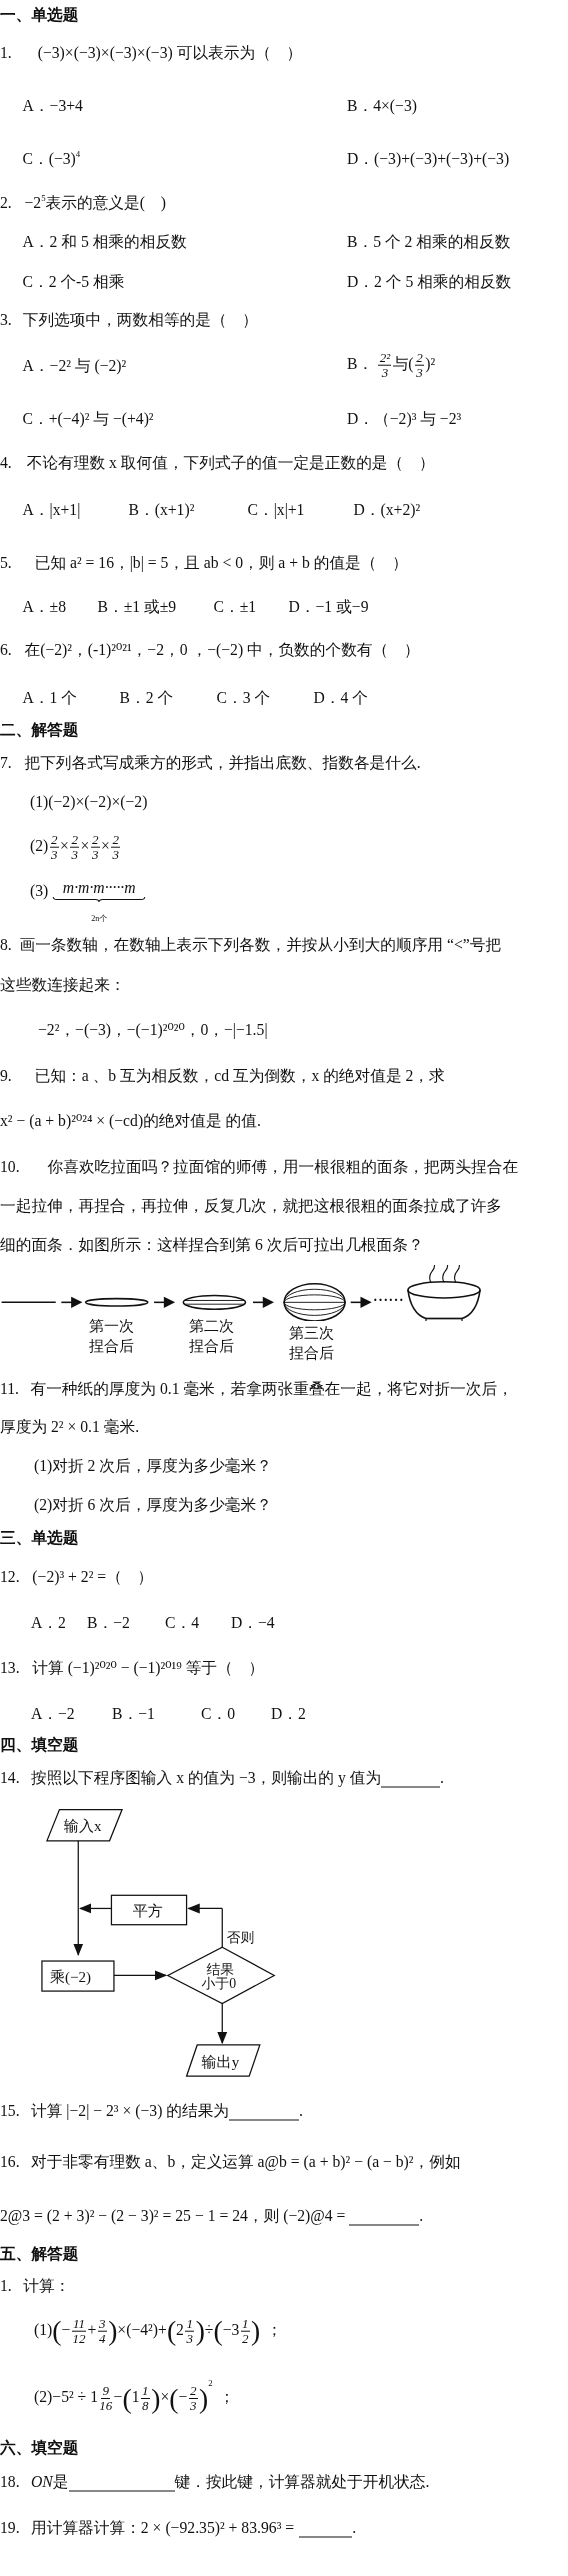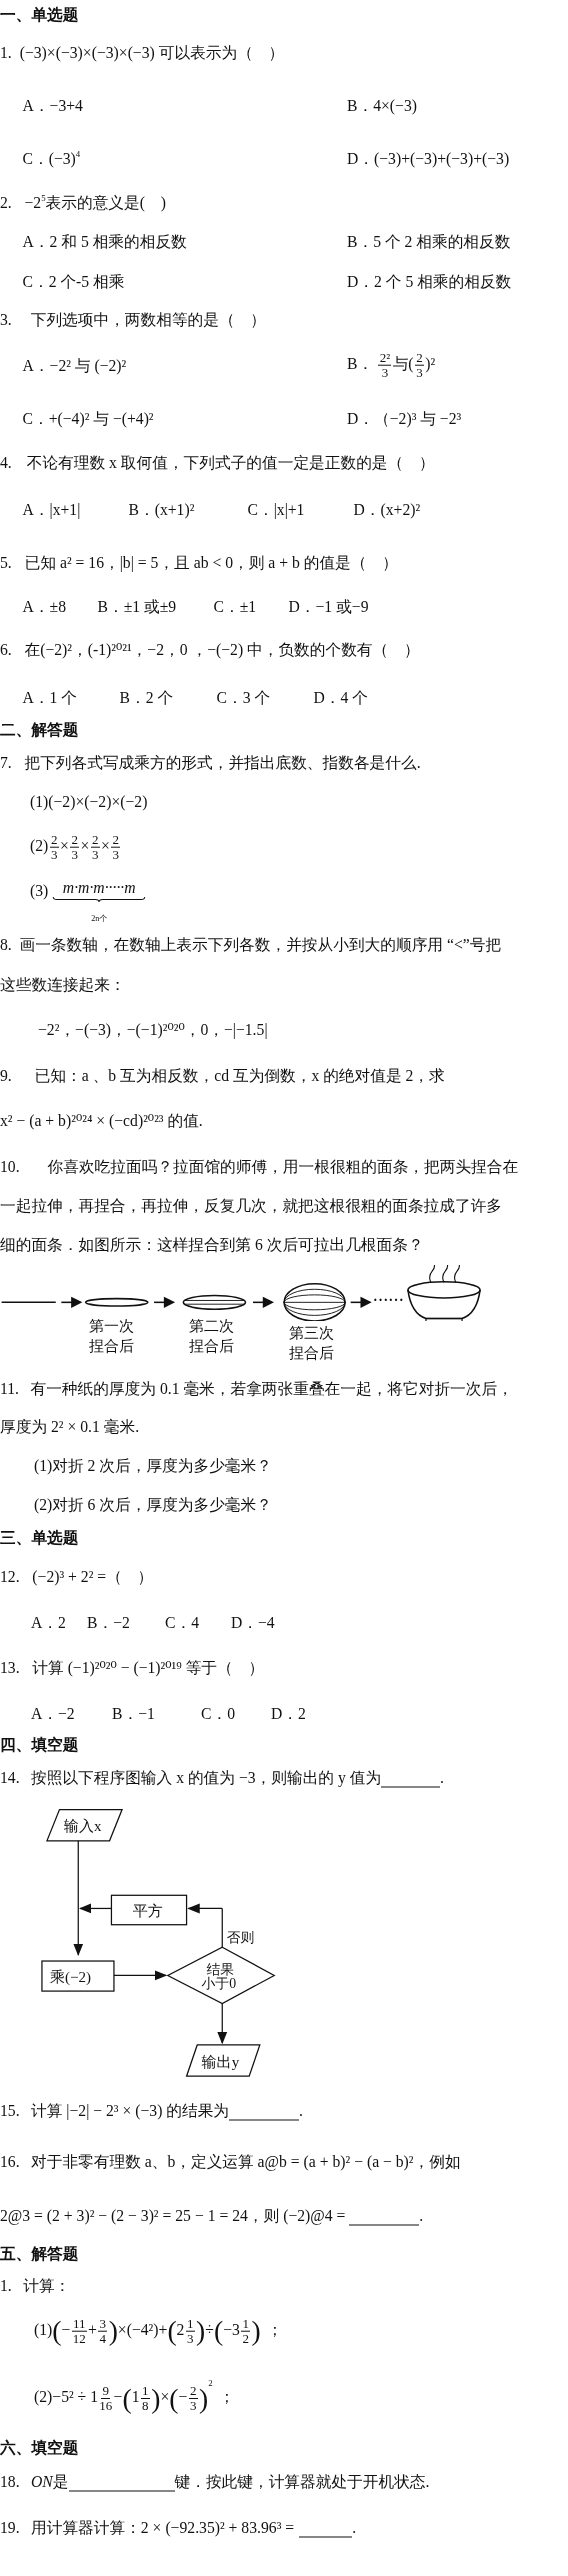--- a/index.html
+++ b/index.html
@@ -5,58 +5,58 @@
   html, body { margin:0; padding:0; background:#ffffff; }
   body { width:569px; height:2576px; position:relative; overflow:hidden;
          font-family:"Liberation Serif","DejaVu Serif",serif; color:#111; }
   .ln { position:absolute; left:0; white-space:nowrap; font-size:15.7px; line-height:21px; transform:translateY(-50%); }
   .h { font-family:"DejaVu Sans","Liberation Sans",sans-serif; font-weight:bold; font-size:15.7px; }
   .ind { left:22.5px; }
   .ind2 { left:30px; }
   .col2 { left:347px; }
   .m { font-style:italic; }
   sup { font-size:8.8px; vertical-align:6.9px; line-height:0; }
-  .frac { display:inline-flex; flex-direction:column; align-items:center; vertical-align:middle; font-size:13px; line-height:13.8px; margin:0 1.3px; }
+  .frac { display:inline-flex; flex-direction:column; align-items:center; vertical-align:middle; font-size:13px; line-height:13.8px; margin:0 1.3px;font-style:italic; }
   .frac .num { border-bottom:0.9px solid #111; padding:0 1.3px; }
   .big { font-size:27.6px; vertical-align:middle; line-height:0; font-weight:100; }
   .blank { display:inline-block; border-bottom:0.9px solid #111; height:16.3px; vertical-align:bottom; }
   .ub { display:inline-flex; flex-direction:column; align-items:center; vertical-align:top; }
   .ub .top { font-style:italic; line-height:16.3px; }
   .ub svg { display:block; }
   .ub .bot { font-size:8.1px; line-height:8.8px;margin-top:12px; }
   .opt { display:inline-block; }
   svg text { font-family:"Liberation Serif","DejaVu Serif",serif; }
 </style>
 </head>
 <body>
 
 <div class="ln h" style="top:14.4px">一、单选题</div>
 
 <div class="ln" style="top:52px">
   <span>1.</span>
-  <span style="margin-left:4px">(−3)×(−3)×(−3)×(−3)</span>
+  <span style="margin-left:22px">(−3)×(−3)×(−3)×(−3)</span>
   <span>可以表示为（　）</span>
 </div>
 <div class="ln ind" style="top:105px"><span>A．</span><span>−3+4</span></div>
 <div class="ln col2" style="top:105px"><span>B．</span><span>4×(−3)</span></div>
 <div class="ln ind" style="top:158px"><span>C．</span><span>(−3)</span><sup>4</sup></div>
 <div class="ln col2" style="top:158px"><span>D．</span><span>(−3)+(−3)+(−3)+(−3)</span></div>
 
 <div class="ln" style="top:202px">
   <span>2.</span>
   <span style="margin-left:8.8px">−2</span><sup>5</sup><span>表示的意义是(　)</span>
 </div>
 <div class="ln ind" style="top:241px">A．2 和 5 相乘的相反数</div>
 <div class="ln col2" style="top:241px">B．5 个 2 相乘的相反数</div>
 <div class="ln ind" style="top:281px">C．2 个-5 相乘</div>
 <div class="ln col2" style="top:281px">D．2 个 5 相乘的相反数</div>
 
 <div class="ln" style="top:319px">
   <span>3.</span>
-  <span style="margin-left:15px">下列选项中，两数相等的是（　）</span>
+  <span style="margin-left:7px">下列选项中，两数相等的是（　）</span>
 </div>
 <div class="ln ind" style="top:365px"><span>A．</span><span>−2² 与 (−2)²</span></div>
 <div class="ln col2" style="top:365px">
   <span>B．</span>
   <span class="frac">
       <span class="num">2²</span>
       <span>3</span>
     </span><span>与(</span><span class="frac">
       <span class="num">2</span>
       <span>3</span>
@@ -68,21 +68,21 @@
 <div class="ln" style="top:462px">
   <span>4.</span>
   <span style="margin-left:11px">不论有理数 x 取何值，下列式子的值一定是正数的是（　）</span>
 </div>
 <div class="ln ind" style="top:509px">
   <span class="opt" style="width:106px">A．|x+1|</span><span class="opt" style="width:119px">B．(x+1)²</span><span class="opt" style="width:106px">C．|x|+1</span><span class="opt">D．(x+2)²</span>
 </div>
 
 <div class="ln" style="top:562px">
   <span>5.</span>
-  <span style="margin-left:9px">已知 a² = 16，|b| = 5，且 ab &lt; 0，则 a + b 的值是（　）</span>
+  <span style="margin-left:19px">已知 a² = 16，|b| = 5，且 ab &lt; 0，则 a + b 的值是（　）</span>
 </div>
 <div class="ln ind" style="top:606px">
   <span class="opt" style="width:75px">A．±8</span><span class="opt" style="width:116px">B．±1 或±9</span><span class="opt" style="width:75px">C．±1</span><span class="opt">D．−1 或−9</span>
 </div>
 
 <div class="ln" style="top:649px">
   <span>6.</span>
   <span style="margin-left:8.8px">在(−2)²，(-1)²⁰²¹，−2，0 ，−(−2) 中，负数的个数有（　）</span>
 </div>
 <div class="ln ind" style="top:697px">
@@ -126,21 +126,21 @@
   <span>8.</span>
   <span style="margin-left:3.8px">画一条数轴，在数轴上表示下列各数，并按从小到大的顺序用 “&lt;”号把</span>
 </div>
 <div class="ln" style="top:984px">这些数连接起来：</div>
 <div class="ln ind2" style="top:1029px;left:38px">−2²，−(−3)，−(−1)²⁰²⁰，0，−|−1.5|</div>
 
 <div class="ln" style="top:1075px">
   <span>9.</span>
   <span style="margin-left:19px">已知：a 、b 互为相反数，cd 互为倒数，x 的绝对值是 2，求</span>
 </div>
-<div class="ln" style="top:1120px">x² − (a + b)²⁰²⁴ × (−cd)²⁰²³ 的值.</div>
+<div class="ln" style="top:1120px">x² − (a + b)²⁰²⁴ × (−cd)的绝对值是 的值.</div>
 
 <div class="ln" style="top:1166px">
   <span>10.</span>
   <span style="margin-left:24px">你喜欢吃拉面吗？拉面馆的师傅，用一根很粗的面条，把两头捏合在</span>
 </div>
 <div class="ln" style="top:1205px">一起拉伸，再捏合，再拉伸，反复几次，就把这根很粗的面条拉成了许多</div>
 <div class="ln" style="top:1244px">细的面条．如图所示：这样捏合到第 6 次后可拉出几根面条？</div>
 
 <div style="position:absolute;left:0;top:1265px;width:501px;height:94px">
   <svg width="501" height="56" viewBox="0 0 800 90" style="position:absolute;left:0;top:0">

